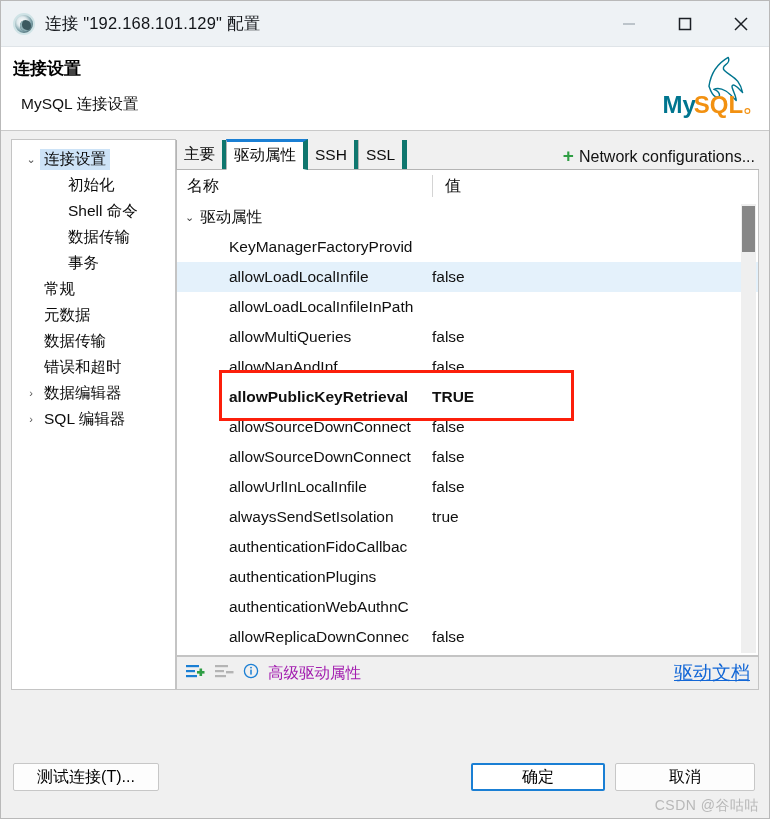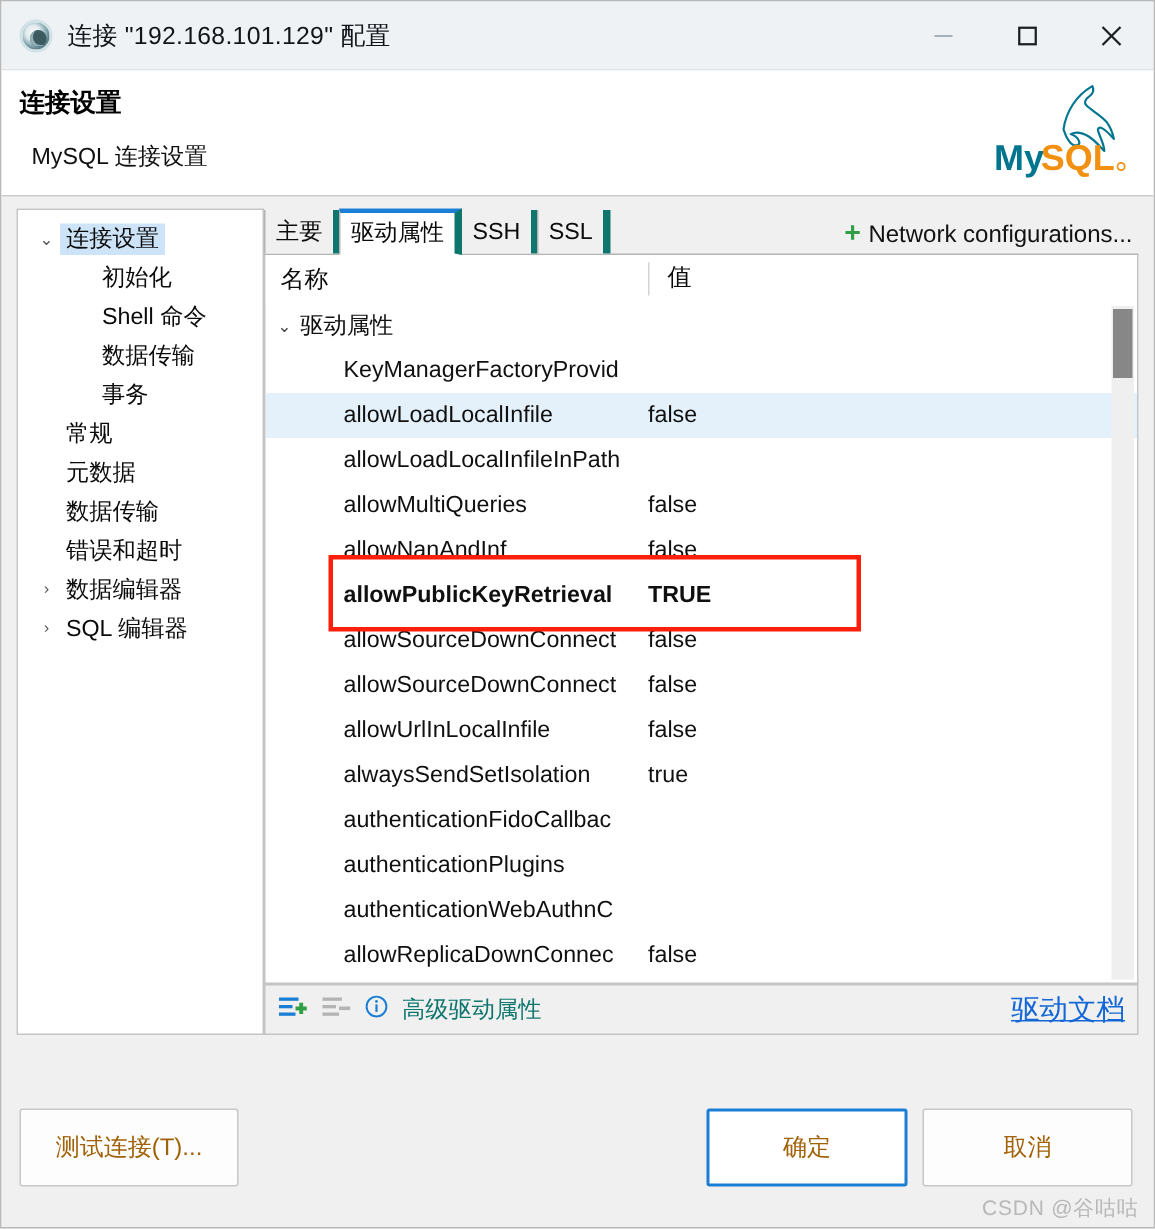--- a/index.html
+++ b/index.html
@@ -157,35 +157,35 @@
   .vthumb {
     position: absolute; left: 1px; top: 2px;
     width: 13px; height: 46px; background: #878787;
   }
 
   .statusbar {
     flex: 0 0 34px; background: #f0f0f0;
     border: 1px solid #c4c4c4; border-top: 1px solid #c4c4c4;
     display: flex; align-items: center; padding: 0 8px; gap: 9px;
   }
-  .status-text { font-size: 15.5px; color: #0f766e; }
+  .status-text { font-size: 15.5px; color: #a21caf; }
   .status-link {
     margin-left: auto; font-size: 19px; color: #1367d6;
     text-decoration: underline; white-space: nowrap;
   }
 
   
   .footer {
     flex: 0 0 128px; background: #f0f0f0;
     position: relative;
   }
   .btn {
-    position: absolute; bottom: 27px; height: 52px;
+    position: absolute; bottom: 27px; height: 28px;
     background: #fdfdfd; border: 1px solid #c7c7c7;
-    font-size: 16px; color: #a16207;
+    font-size: 16px; color: #000000;
     display: flex; align-items: center; justify-content: center;
     border-radius: 2px;
   }
   .btn.test    { left: 12px;  width: 146px; }
   .btn.ok      { left: 470px; width: 134px; border: 2px solid #1a7fd4; background: #ffffff; }
   .btn.cancel  { left: 614px; width: 140px; }
   .watermark {
     position: absolute; right: 10px; bottom: 3px;
     font-size: 14px; color: #b8b8b8; letter-spacing: .5px;
   }

